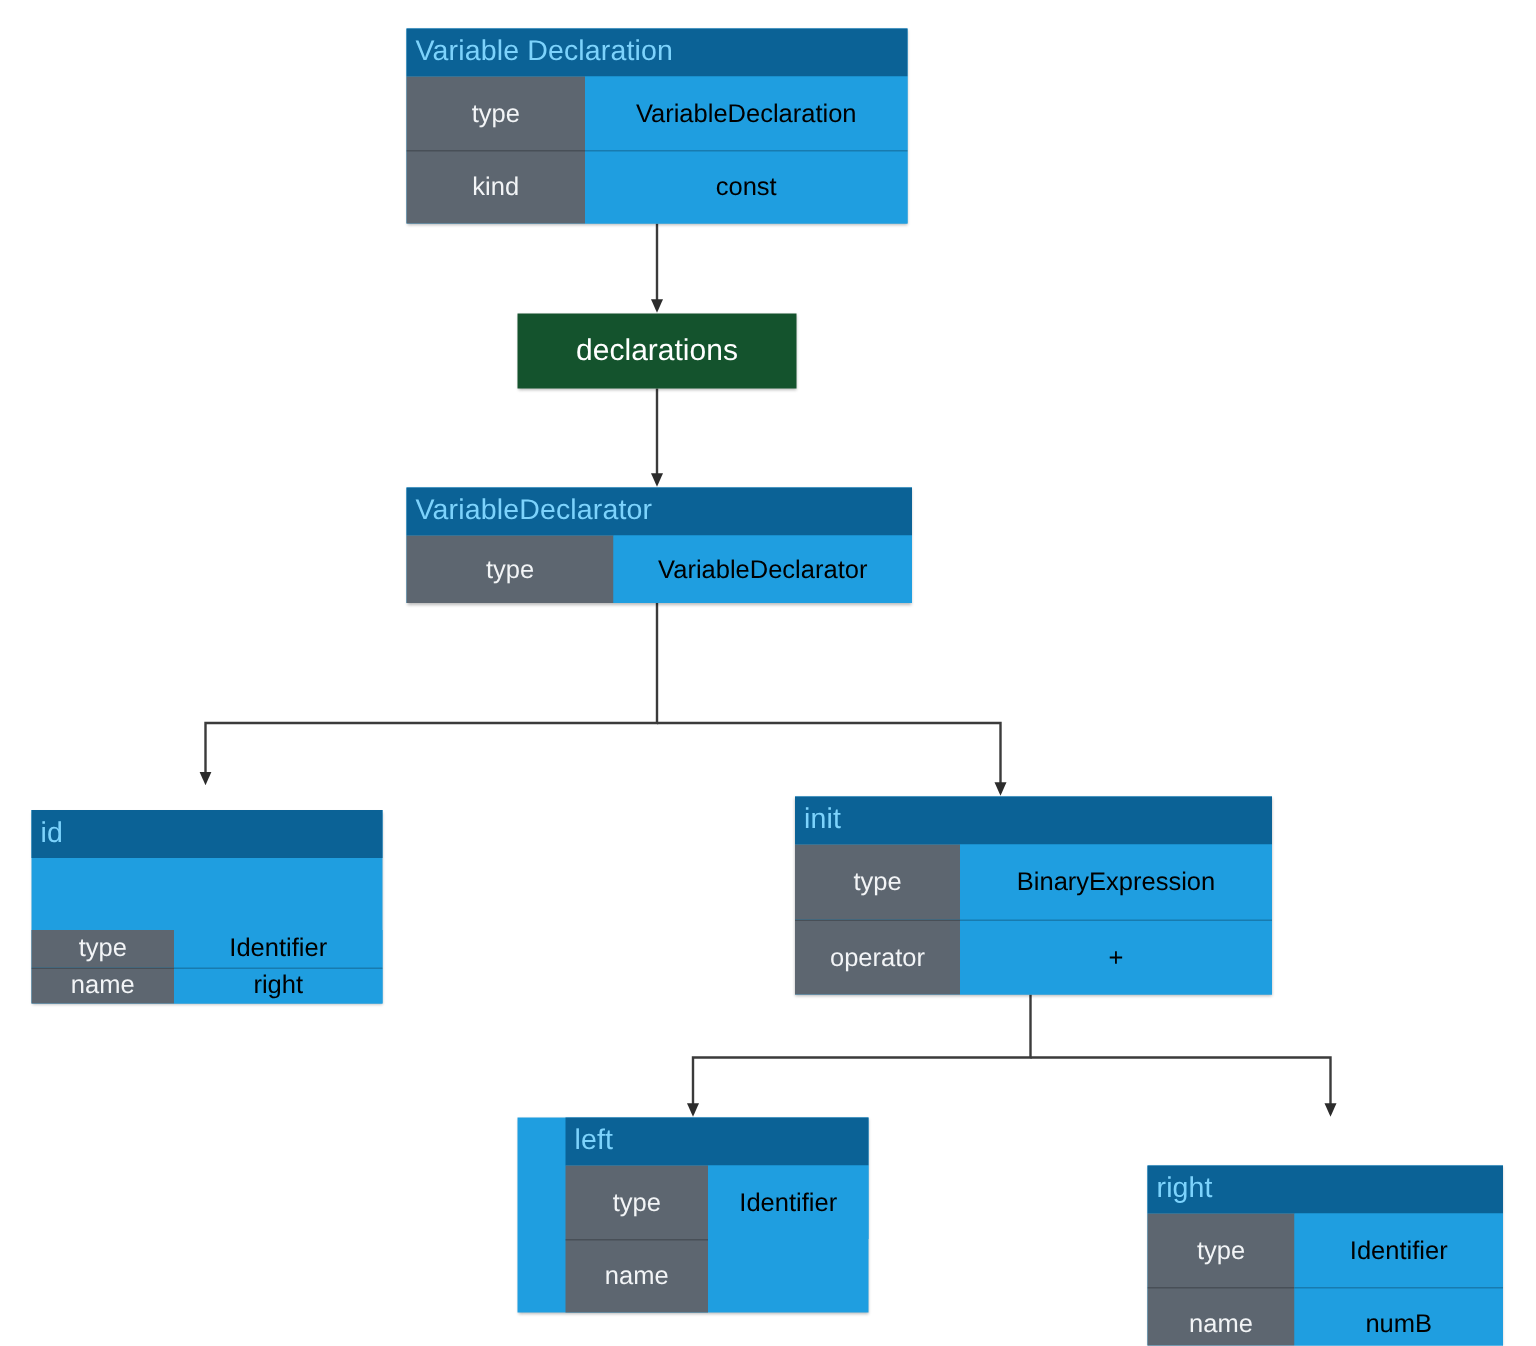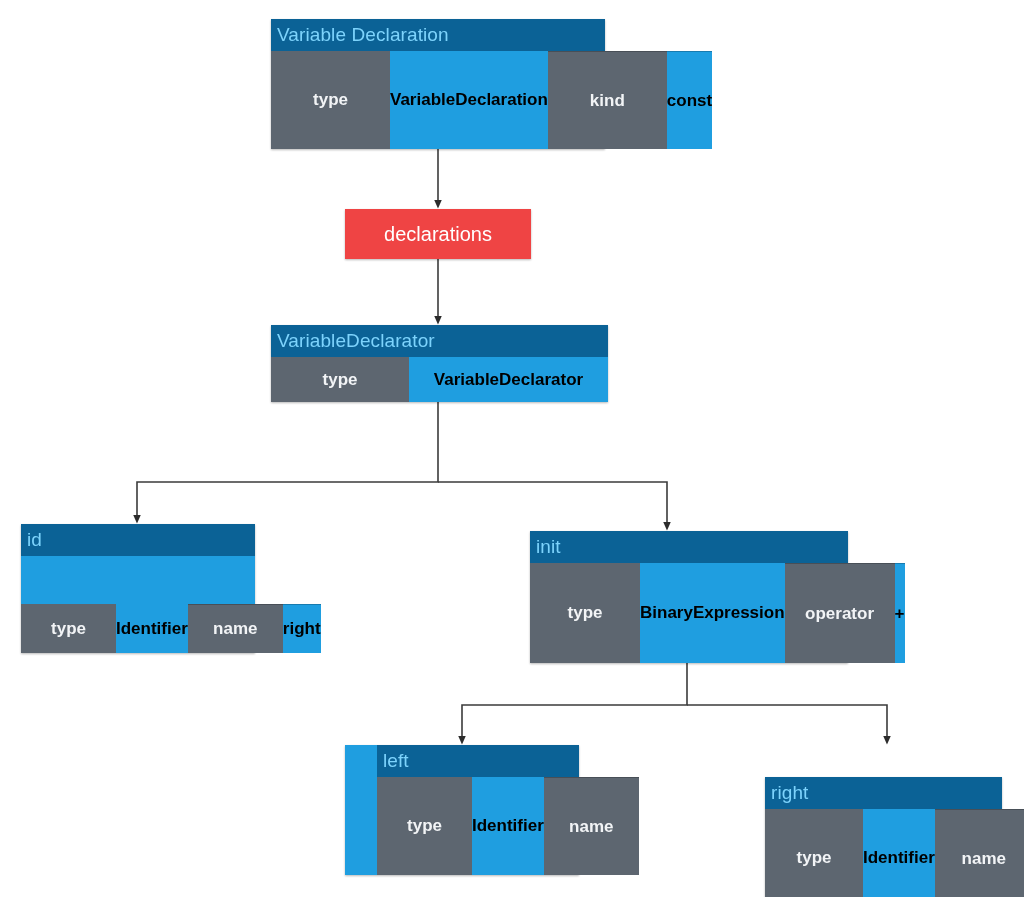--- a/index.html
+++ b/index.html
@@ -41,22 +41,22 @@
     background: #0b6296;
     color: #7dd3fc;
     font-size: 19px;
     line-height: 1;
     padding: 6px 0 7px 6px;
     white-space: nowrap;
     letter-spacing: 0.1px;
   }
   .node .rows {
     display: flex;
+    flex-direction: column;
     flex: 1 1 auto;
-    font-weight: bold;
   }
   .node .row {
     display: flex;
     flex: 1 1 0;
     min-height: 0;
   }
   .node .row + .row .cell-key,
   .node .row + .row .cell-val {
     border-top: 1px solid rgba(0,0,0,0.22);
   }
@@ -78,39 +78,39 @@
     font-size: 17px;
     flex: 1 1 auto;
     box-sizing: border-box;
     white-space: nowrap;
   }
 
   
   .plain-node {
     position: absolute;
     box-sizing: border-box;
-    background: #ef4444;
+    background: #14532d;
     color: #ffffff;
     display: flex;
     align-items: center;
     justify-content: center;
     font-size: 20px;
     box-shadow: 0 1px 2px rgba(0,0,0,0.28);
   }
 
   
   #node-variable-declaration { left: 271px; top: 19px;  width: 334px; height: 130px; }
   #node-variable-declaration .cell-key { width: 119px; }
 
   #node-declarations { left: 345px; top: 209px; width: 186px; height: 50px; }
 
   #node-variable-declarator { left: 271px; top: 325px; width: 337px; height: 77px; }
   #node-variable-declarator .cell-key { width: 138px; }
 
-  #node-id { left: 21px; top: 524px; width: 234px; height: 129px; gap: 48px; }
+  #node-id { left: 21px; top: 540px; width: 234px; height: 129px; gap: 48px; }
   #node-id .cell-key { width: 95px; }
 
   #node-init { left: 530px; top: 531px; width: 318px; height: 132px; }
   #node-init .cell-key { width: 110px; }
 
   #node-left { left: 345px; top: 745px; width: 234px; height: 130px; padding-left: 32px; }
   #node-left .cell-key { width: 95px; }
 
   #node-right { left: 765px; top: 745px; width: 237px; height: 130px; margin-top: 32px; }
   #node-right .cell-key { width: 98px; }

